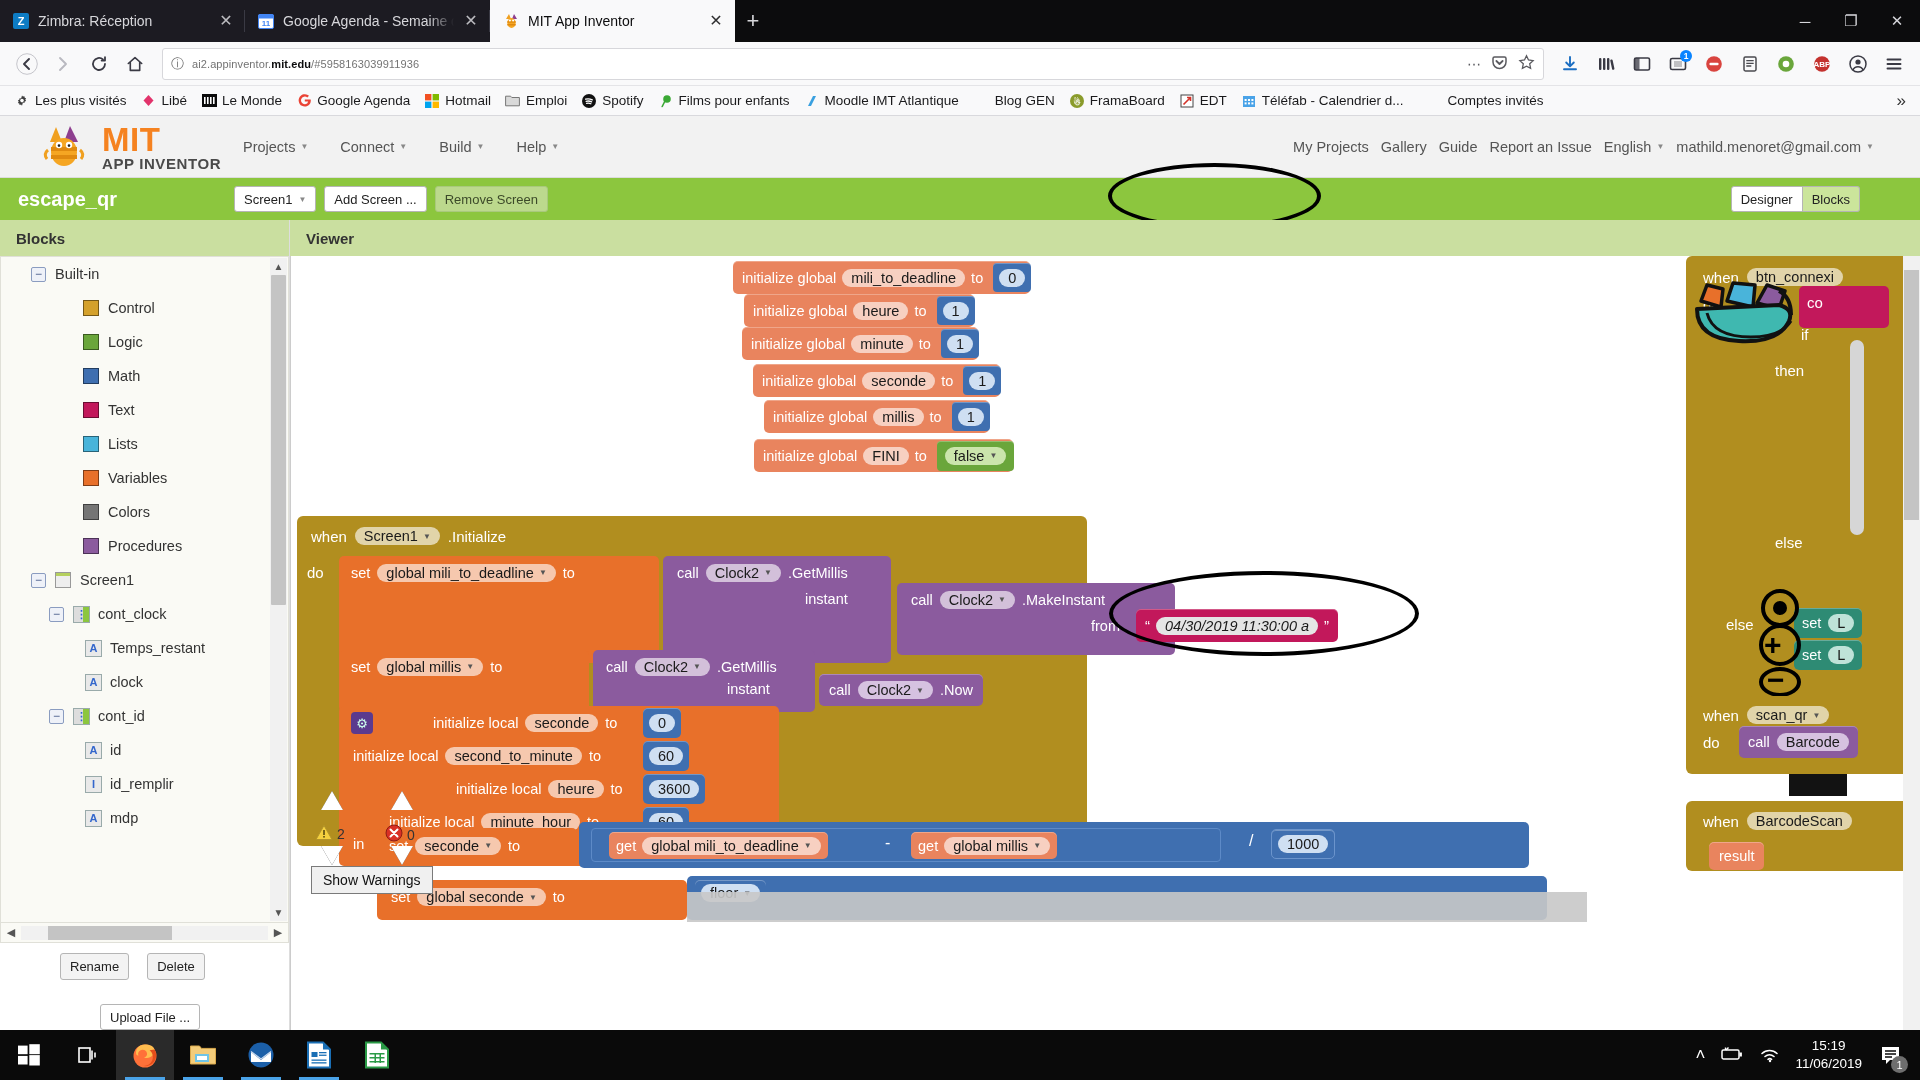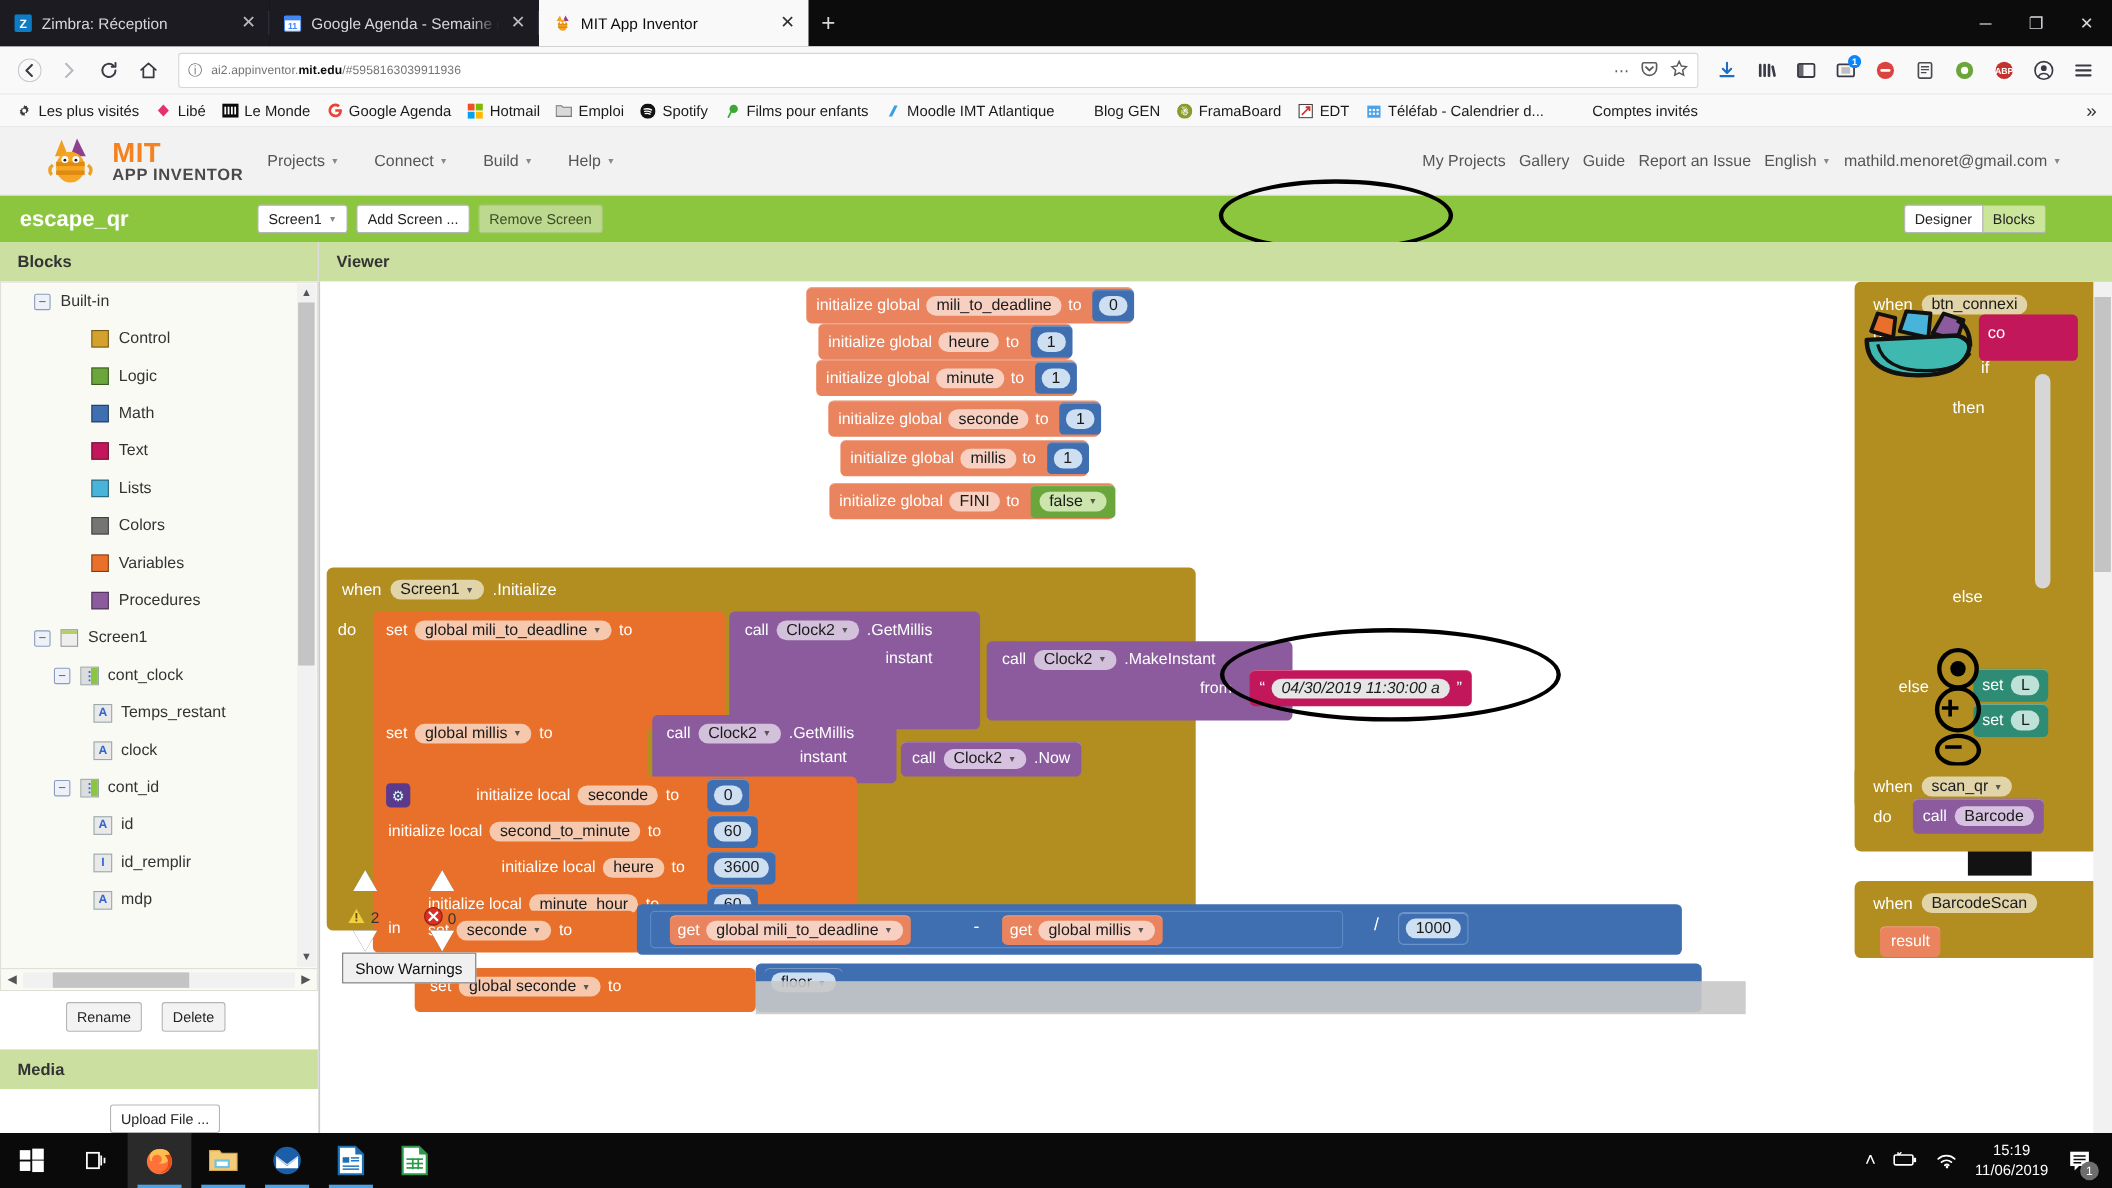--- a/index.html
+++ b/index.html
@@ -50,21 +50,21 @@
   .bm { display:flex; align-items:center; gap:5px; padding:3px 6px; border-radius:3px; font-size:13.5px; color:#1a1a1c; white-space:nowrap;}
   .bm .bi { width:16px; height:16px; flex:0 0 16px; display:flex; align-items:center; justify-content:center; font-size:12px;}
 
   
   .ai-wrap { flex:1 1 auto; display:flex; flex-direction:column; background:#fff; position:relative; }
 
   .ai-top { height:62px; background:#f2f2f2; display:flex; align-items:center; padding:0 12px;
             border-bottom:1px solid #dcdcdc; }
   .ai-logo { display:flex; align-items:center; gap:6px; width:215px; padding-left:30px;}
   .ai-logo .txt { line-height:1; }
-  .ai-logo .mit { font-size:25px; font-weight:bold; color:#f58220; letter-spacing:.5px; }
+  .ai-logo .mit { font-size:33px; font-weight:bold; color:#f58220; letter-spacing:.5px; }
   .ai-logo .app { font-size:15px; font-weight:bold; color:#4a4a4a; letter-spacing:.6px; }
   .ai-menu { display:flex; gap:32px; margin-left:16px; }
   .ai-menu .mi { font-size:14.5px; color:#555; display:flex; align-items:center; gap:5px; }
   .caret { font-size:8px; color:#888; }
   .ai-right { margin-left:auto; display:flex; align-items:center; gap:12px; padding-right:34px;}
   .ai-right .ri { font-size:14.5px; color:#555; display:flex; align-items:center; gap:5px; }
 
   .ai-bar { height:42px; background:#8cc63e; display:flex; align-items:center; padding:0 12px; position:relative; }
   .projname { font-size:20px; color:#fff; font-weight:bold; padding-left:6px; width:222px;}
   .gbtn { height:26px; background:#fff; border:1px solid #b5b5b5; border-radius:3px; font-size:13px;
@@ -558,26 +558,26 @@
           </div>
           <div class="tnode" style="padding-left:82px">
             <span class="tsq" style="background:#c2185b"></span>
             <span>Text</span>
           </div>
           <div class="tnode" style="padding-left:82px">
             <span class="tsq" style="background:#49b4da"></span>
             <span>Lists</span>
           </div>
           <div class="tnode" style="padding-left:82px">
+            <span class="tsq" style="background:#e8702a"></span>
+            <span>Variables</span>
+          </div>
+          <div class="tnode" style="padding-left:82px">
             <span class="tsq" style="background:#757575"></span>
             <span>Colors</span>
-          </div>
-          <div class="tnode" style="padding-left:82px">
-            <span class="tsq" style="background:#e8702a"></span>
-            <span>Variables</span>
           </div>
           <div class="tnode" style="padding-left:82px">
             <span class="tsq" style="background:#8b5b9e"></span>
             <span>Procedures</span>
           </div>
 
           <div class="tnode" style="padding-left:30px">
             <span class="tog">−</span>
             <span class="tsq" style="background:linear-gradient(#b5d05e 0 22%,#eee 22% 100%);border-color:#999"></span>
             <span>Screen1</span>
@@ -627,21 +627,20 @@
               <div class="thumb"></div>
             </div>
           <div class="arr">▶</div>
         </div>
 
         <div class="rename-row">
           <div class="gbtn">Rename</div>
           <div class="gbtn">Delete</div>
         </div>
 
-        <div class="media-head">Media</div>
         <div class="media-body">
           <div class="gbtn" style="display:inline-flex">Upload File ...</div>
         </div>
       </div>
 
       <div class="viewer">
         <div class="view-head">Viewer</div>
         <div class="canvas">
 
           <div class="blk var" style="left:442px; top:5px; height:33px; padding:0 3px;">

